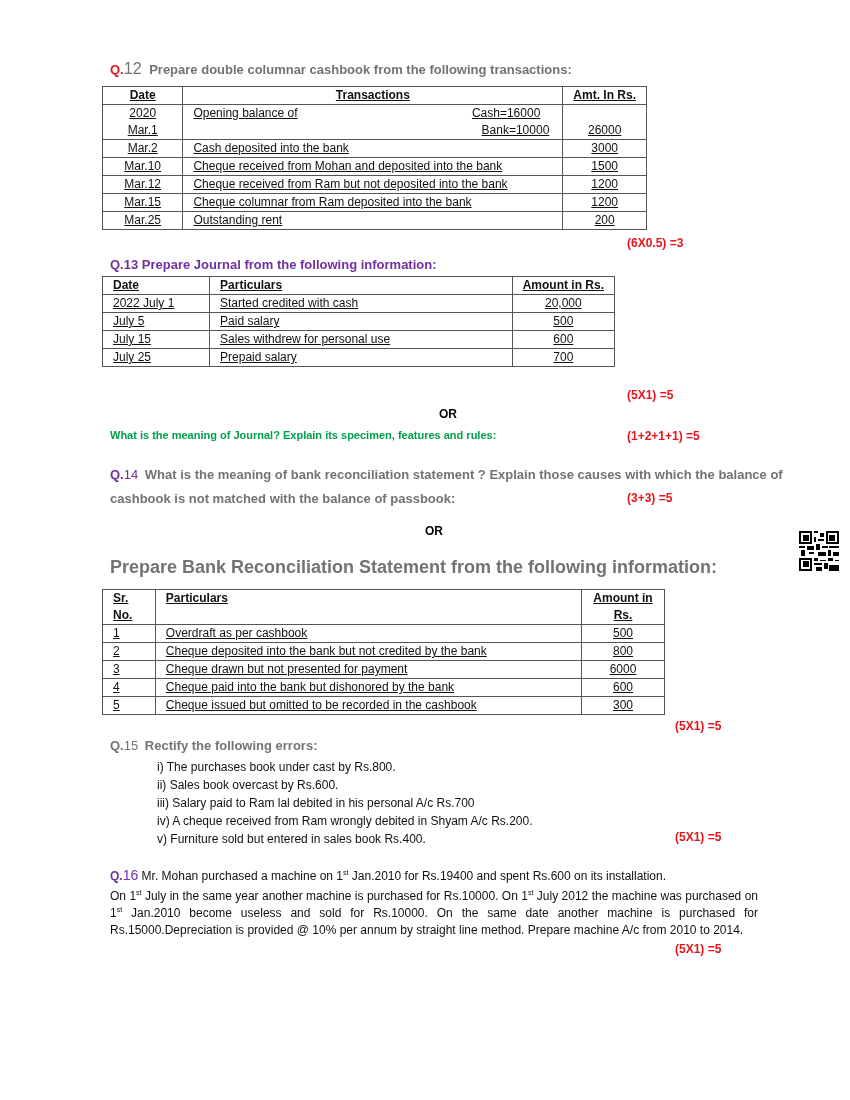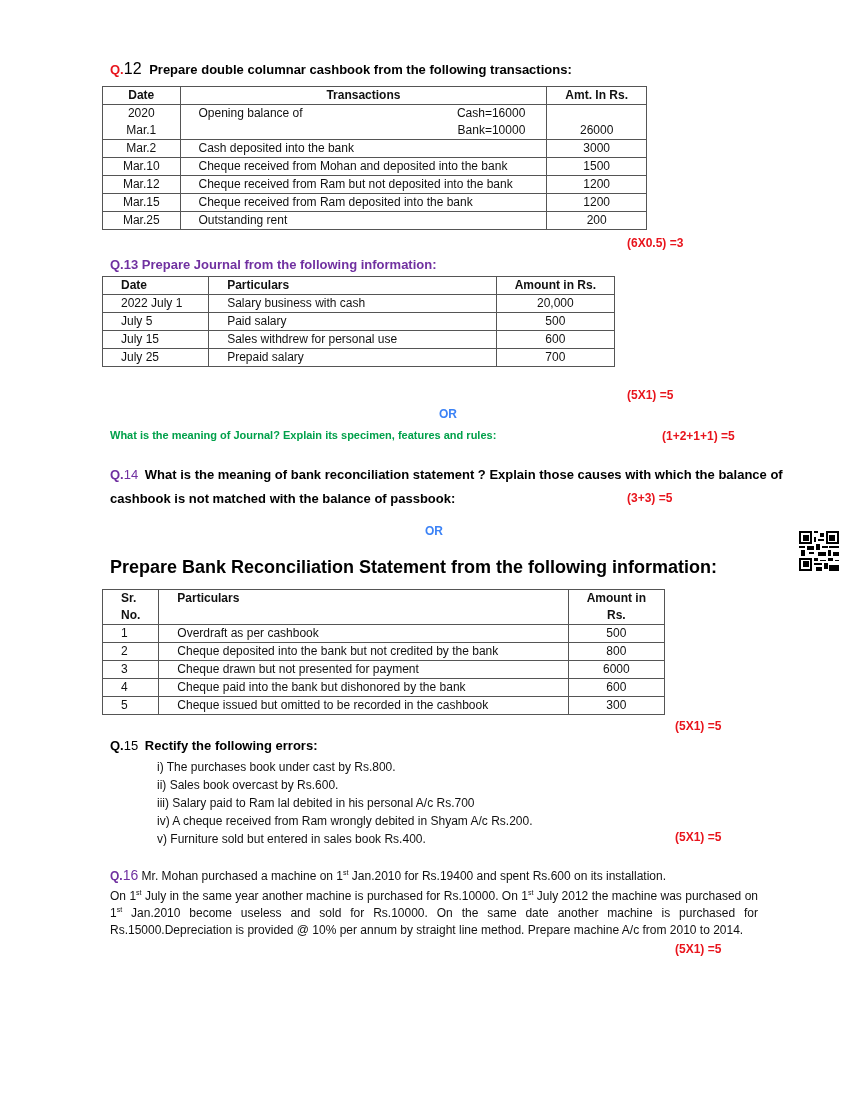--- a/index.html
+++ b/index.html
@@ -1,27 +1,27 @@
 <!DOCTYPE html>
 <html><head>
 <meta charset="utf-8">
 <style>
   html, body { margin: 0; padding: 0; background: #ffffff; }
   body { width: 850px; height: 1100px; position: relative; overflow: hidden;
          font-family: "Liberation Sans", sans-serif; color: #111; }
   .abs { position: absolute; }
-  .red { color: #000000; text-align: right; }
+  .red { color: #737373; text-align: right; }
   .purple { color: #7030a0; }
   .green { color: #00a04a; }
   .q-title { font-size: 13px; font-weight: bold; white-space: nowrap; }
   .q-num-light { font-weight: normal; font-size: 16px; }
   .marks { font-size: 12px; font-weight: bold; color: #e8141c; white-space: nowrap; }
-  .or { font-size: 12px; font-weight: bold; color: #3b82f6; }
+  .or { font-size: 12px; font-weight: bold; color: #000000; }
   table { border-collapse: collapse; font-size: 12px; }
-  td, th { border: 1px solid #555; padding: 0 18px; height: 17px; line-height: 17px; vertical-align: top; white-space: nowrap; }
+  td, th { border: 1px solid #555; padding: 0 10px; height: 17px; line-height: 17px; vertical-align: top; white-space: nowrap; text-decoration: underline; }
   th { font-weight: bold; }
   .c { text-align: center; }
   .r { text-align: center; }
   .l { text-align: left; }
   .body-text { font-size: 12px; line-height: 17px; }
   .justify { text-align: justify; text-align-last: left; }
   sup { font-size: 7px; line-height: 0; }
   .qr { width: 40px; height: 40px; }
 </style>
 </head>
@@ -45,21 +45,21 @@
     <th class="c">Amt. In Rs.</th>
   </tr>
   <tr>
     <td class="c" style="height:34px">
       <div>2020</div>
       <div>Mar.1</div>
     </td>
     <td>
       <div style="display:flex; justify-content:space-between;">
         <span>Opening balance of</span>
-        <span style="margin-right:3px">Cash=16000</span>
+        <span style="margin-right:12px">Cash=16000</span>
       </div>
       <div style="text-align:right; margin-right:3px;">Bank=10000</div>
     </td>
     <td class="r" style="vertical-align:bottom">26000</td>
   </tr>
   <tr>
     <td class="c">Mar.2</td>
     <td>Cash deposited into the bank</td>
     <td class="r">3000</td>
   </tr>
@@ -68,21 +68,21 @@
     <td>Cheque received from Mohan and deposited into the bank</td>
     <td class="r">1500</td>
   </tr>
   <tr>
     <td class="c">Mar.12</td>
     <td>Cheque received from Ram but not deposited into the bank</td>
     <td class="r">1200</td>
   </tr>
   <tr>
     <td class="c">Mar.15</td>
-    <td>Cheque received from Ram deposited into the bank</td>
+    <td>Cheque columnar from Ram deposited into the bank</td>
     <td class="r">1200</td>
   </tr>
   <tr>
     <td class="c">Mar.25</td>
     <td>Outstanding rent</td>
     <td class="r">200</td>
   </tr>
 </tbody>
   </table>
 
@@ -100,21 +100,21 @@
       <col style="width:98px">
     </colgroup>
   <tbody>
       <tr>
     <th class="l">Date</th>
     <th class="l">Particulars</th>
     <th class="r">Amount in Rs.</th>
   </tr>
   <tr>
     <td>2022 July 1</td>
-    <td>Salary business with cash</td>
+    <td>Started credited with cash</td>
     <td class="r">20,000</td>
   </tr>
   <tr>
     <td>July 5</td>
     <td>Paid salary</td>
     <td class="r">500</td>
   </tr>
   <tr>
     <td>July 15</td>
     <td>Sales withdrew for personal use</td>
@@ -124,21 +124,21 @@
     <td>July 25</td>
     <td>Prepaid salary</td>
     <td class="r">700</td>
   </tr>
 </tbody>
   </table>
 
 <div class="abs marks" style="left:627px; top:388px;">(5X1) =5</div>
 <div class="abs or" style="left:439px; top:407px;">OR</div>
 <div class="abs q-title green" style="left:110px; top:429px; font-size:11px;">What is the meaning of Journal? Explain its specimen, features and rules:</div>
-<div class="abs marks" style="left:627px; top:429px;margin-left:35px;">(1+2+1+1) =5</div>
+<div class="abs marks" style="left:627px; top:429px;">(1+2+1+1) =5</div>
 
 <div class="abs q-title" style="left:110px; top:467px;">
   <span class="purple">Q.</span><span class="purple" style="font-weight:normal">14</span>
   <span class="red" style="margin-left:3px">What is the meaning of bank reconciliation statement ? Explain those causes with which the balance of</span>
 </div>
 <div class="abs q-title red" style="left:110px; top:491px;">cashbook is not matched with the balance of passbook:</div>
 <div class="abs marks" style="left:627px; top:491px;">(3+3) =5</div>
 <div class="abs or" style="left:425px; top:524px;">OR</div>
 <div class="abs q-title red" style="left:110px; top:557px; font-size:18px;">Prepare Bank Reconciliation Statement from the following information:</div>
 

